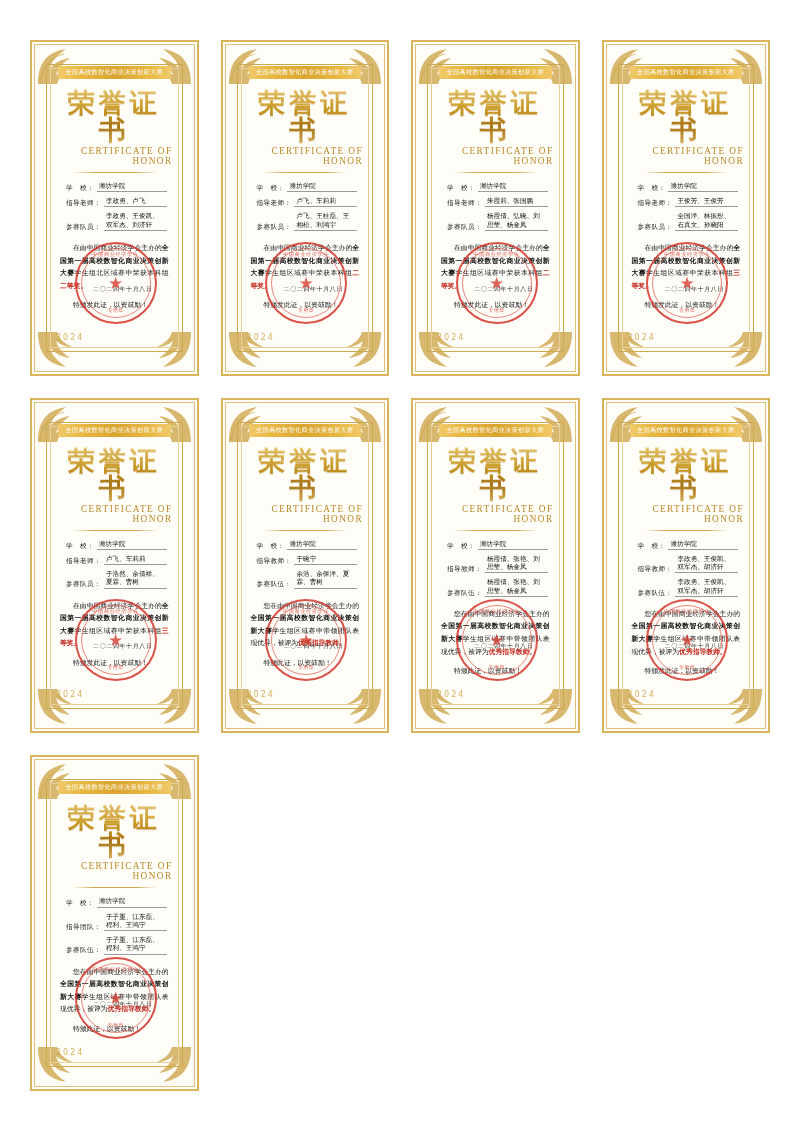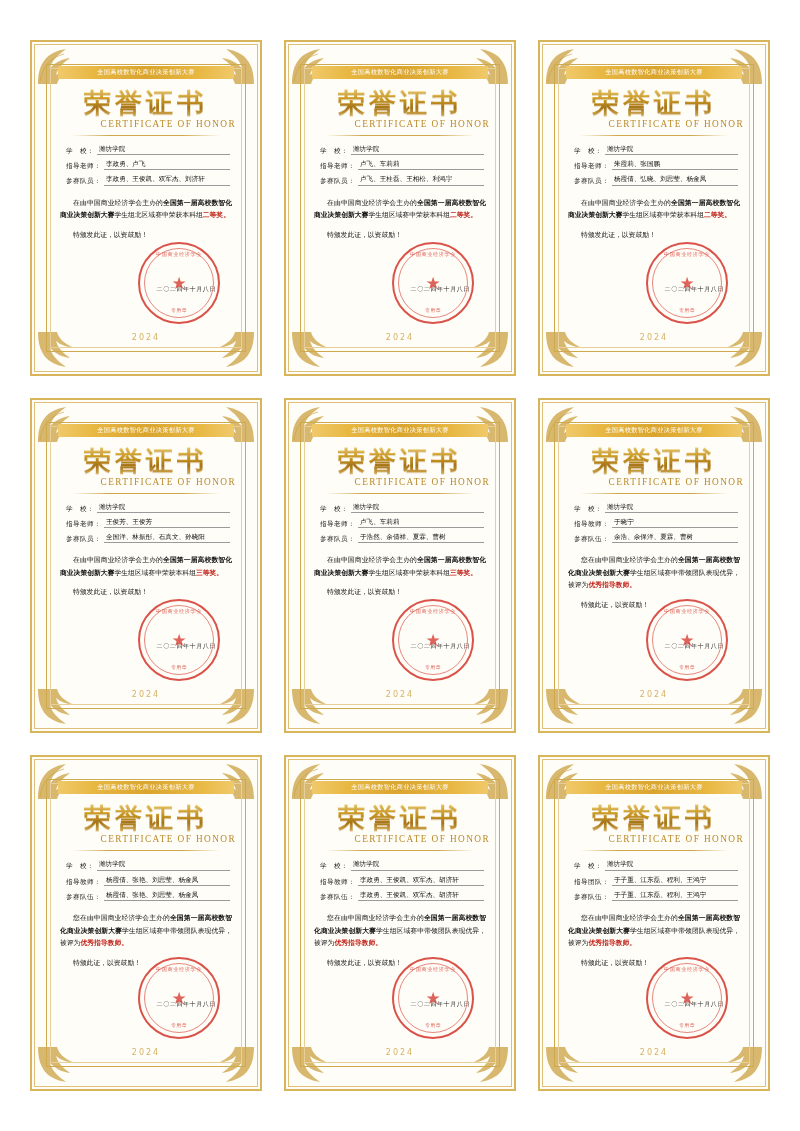--- a/index.html
+++ b/index.html
@@ -1,18 +1,18 @@
 <!DOCTYPE html>
 <html><head>
 <meta charset="utf-8">
 <style>
   html,body{margin:0;padding:0;background:#ffffff;}
   body{width:800px;height:1131px;font-family:"Liberation Sans",sans-serif;}
   .page{width:800px;height:1131px;position:relative;box-sizing:border-box;padding:40px 30px;}
-  .grid{display:grid;grid-template-columns:repeat(3,1fr);grid-template-rows:repeat(3,1fr);gap:22px 22px;width:100%;height:100%;border-radius:28px;}
+  .grid{display:grid;grid-template-columns:repeat(4,1fr);grid-template-rows:repeat(3,1fr);gap:22px 22px;width:100%;height:100%;border-radius:28px;}
   .cert{position:relative;background:#fffdf7;box-sizing:border-box;overflow:hidden;}
   
   .cert .outer{position:absolute;inset:0;border:2px solid #d8b45a;box-sizing:border-box;}
   .cert .outer2{position:absolute;inset:4px;border:1px solid #e0c078;box-sizing:border-box;}
   
   .orn{position:absolute;width:46px;height:40px;color:#c9a040;pointer-events:none;}
   .orn svg{width:100%;height:100%;display:block;}
   .orn.tl{top:6px;left:6px;}
   .orn.tr{top:6px;right:6px;transform:scaleX(-1);}
   .orn.bl{bottom:6px;left:6px;transform:scaleY(-1);}
@@ -46,21 +46,21 @@
   .closing{font-size:6.8px;color:#111;margin:8px 4px 0 4px;line-height:1.6;}
   .closing .ind{display:inline-block;width:13px;}
   
   .stamp-wrap{position:absolute;right:16px;bottom:22px;width:82px;height:82px;}
   .stamp{position:absolute;inset:0;border:2px solid #d4362c;border-radius:50%;opacity:.85;}
   .stamp .ring{position:absolute;inset:4px;border:1px solid #d4362c;border-radius:50%;opacity:.7;}
   .stamp .star{position:absolute;left:50%;top:50%;transform:translate(-50%,-50%);color:#d4362c;font-size:17px;line-height:1;opacity:.9;}
   .stamp .arc{position:absolute;left:0;right:0;top:7px;text-align:center;font-size:5.2px;color:#d4362c;letter-spacing:.6px;opacity:.9;font-family:"DejaVu Sans",sans-serif;}
   .stamp .bot{position:absolute;left:0;right:0;bottom:9px;text-align:center;font-size:5px;color:#d4362c;letter-spacing:.4px;opacity:.9;font-family:"DejaVu Sans",sans-serif;}
   .date{position:absolute;right:20px;bottom:52px;font-size:6px;color:#2a2a2a;letter-spacing:.6px;font-family:"DejaVu Sans",sans-serif;}
-  .year{position:absolute;left:0;right:0;bottom:4px;text-align:center;font-size:8px;color:#cda64b;letter-spacing:2px;font-family:"DejaVu Sans",sans-serif;opacity:.85;}
+  .year{position:absolute;left:0;right:0;bottom:4px;text-align:left;font-size:8px;color:#cda64b;letter-spacing:2px;font-family:"DejaVu Sans",sans-serif;opacity:.85;}
   .spacer{flex:1;}
 </style>
 </head>
 <body>
 
 <div class="page">
   <div class="grid" id="grid">
   <div class="cert">
     <div class="outer"></div>
     <div class="outer2"></div>

